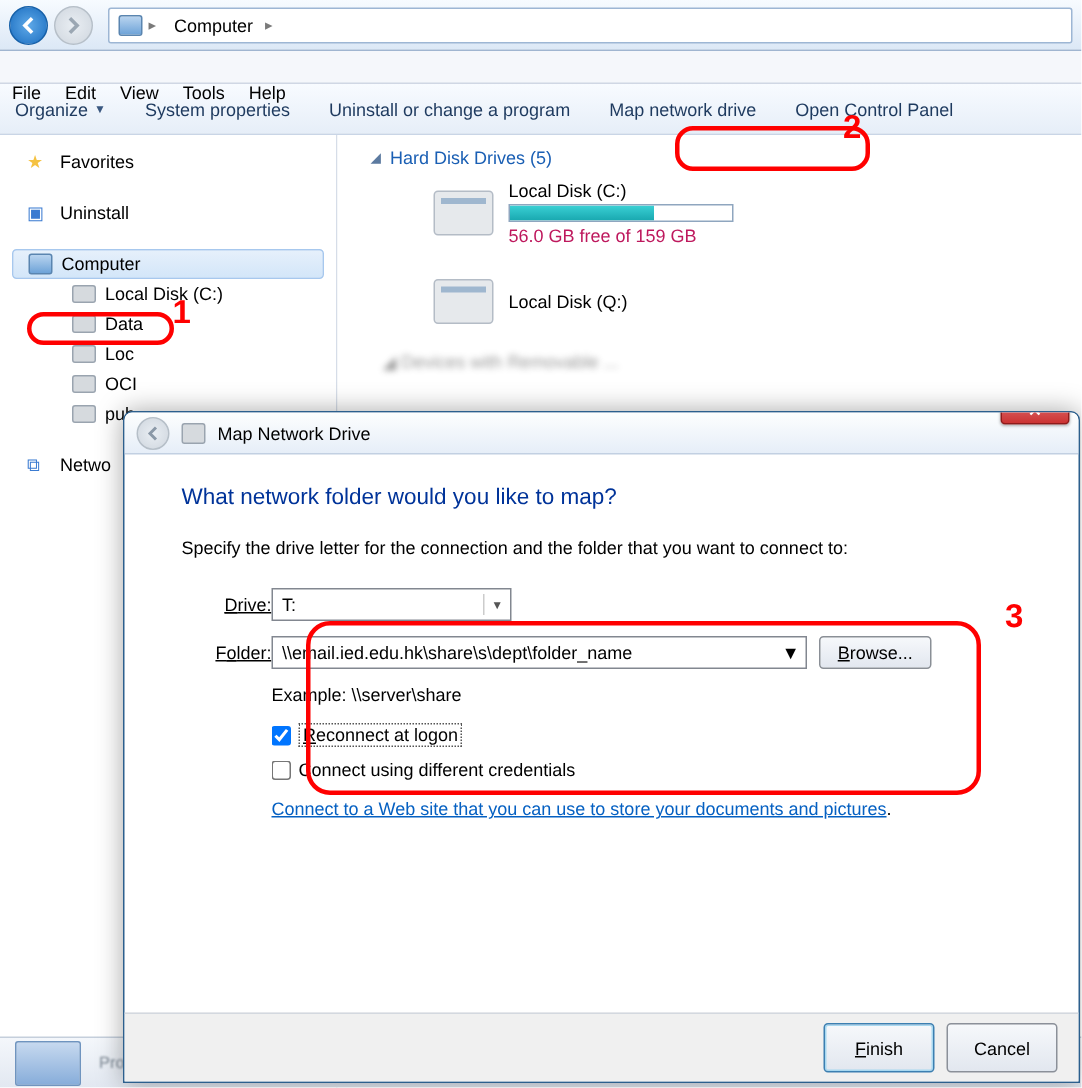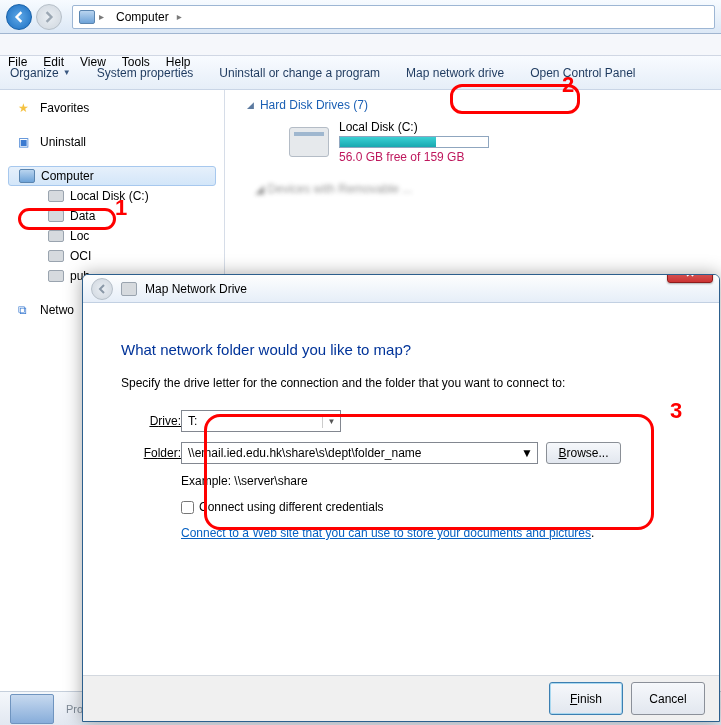--- a/index.html
+++ b/index.html
@@ -44,21 +44,21 @@
 .r2 { position:absolute; left:115px; top:195px; font-size:22px; font-weight:bold; color:#f00; }
 .rbox1 { position:absolute; left:18px; top:208px; width:98px; height:22px; border:3px solid #f00; border-radius:12px; pointer-events:none; }
 .rbox2 { position:absolute; left:450px; top:84px; width:130px; height:30px; border:3px solid #f00; border-radius:12px; pointer-events:none; }
 
 .dialog { position:absolute; left:82px; top:274px; width:638px; height:448px; background:#fff; border:1px solid #2c5f8d; border-radius:6px 6px 0 0; box-shadow:0 0 18px rgba(0,0,0,.35); overflow:hidden; }
 .dlg-title { height:28px; background:linear-gradient(#fdfefe,#e6eef8); border-bottom:1px solid #c2d0e2; display:flex; align-items:center; padding:0 8px; justify-content:space-between; }
 .dlg-title .left { display:flex; align-items:center; gap:8px; }
 .dlg-title .navb { width:22px; height:22px; border-radius:50%; background:radial-gradient(#e9eef3,#cfd6de); border:1px solid #b6bfc8; display:flex; align-items:center; justify-content:center; color:#6b7b8c; }
 .dlg-close { width:46px; height:20px; background:linear-gradient(#e07a7a,#c33); border:1px solid #8e1b1b; border-radius:3px; display:flex; align-items:center; justify-content:center; color:#fff; cursor:pointer; position:absolute; right:6px; top:-12px; box-shadow:0 1px 2px rgba(0,0,0,.3); }
 .dlg-close::before { content:"✕"; font-size:11px; font-weight:bold; }
-.dlg-body { padding:20px 38px 0 38px;margin-top:18px; }
+.dlg-body { padding:20px 38px 0 38px; }
 .dlg-h { color:#003399; font-size:15px; margin-bottom:18px; }
 .dlg-p { margin-bottom:20px; }
 .form-row { display:flex; align-items:center; margin-bottom:10px; }
 .form-row .lab { width:60px; text-decoration:underline;text-align:right; }
 .u { text-decoration:underline; }
 .select { width:160px; height:22px; border:1px solid #828790; background:#fff; display:flex; align-items:center; justify-content:space-between; padding:0 4px 0 6px; }
 .select .arr { width:14px; height:14px; display:flex; align-items:center; justify-content:center; font-size:8px; color:#555; border-left:1px solid #ccc; padding-left:4px; }
 .folder-input { width:357px; height:22px; border:1px solid #828790; background:#fff; display:flex; align-items:center; justify-content:space-between; padding:0 4px 0 6px; }
 .browse-btn { width:75px; height:22px; border:1px solid #8a8f96; background:linear-gradient(#f6f8fb,#e2e7ef); border-radius:3px; margin-left:8px; cursor:pointer; display:flex; align-items:center; justify-content:center; }
 .ex { margin-left:60px; margin-bottom:12px; }
@@ -175,30 +175,36 @@
       <div class="node">
           <span class="ico ico-net">⧉</span>
           <span>Netwo</span>
         </div>
     </div>
   </div>
 
   <div class="content">
     <div class="section-hd">
         <span class="tri">◢</span>
-        <span>Hard Disk Drives (7)</span>
+        <span>Hard Disk Drives (5)</span>
       </div>
     <div class="drive-row">
       <div class="drive-ico"></div>
       <div class="drive-meta">
         <div>Local Disk (C:)</div>
         <div class="bar">
             <div class="fill"></div>
           </div>
         <div class="free">56.0 GB free of 159 GB</div>
+      </div>
+    </div>
+    <div class="drive-row" style="margin-top:22px">
+      <div class="drive-ico"></div>
+      <div class="drive-meta">
+        <div>Local Disk (Q:)</div>
       </div>
     </div>
     <div class="blur-row">
         <span>◢ Devices with Removable ...</span>
       </div>
   </div>
 </div>
 
 <div class="statusbar">
   <div class="sb-ico"></div>
@@ -243,20 +249,24 @@
       </div>
       <div class="browse-btn">
           <span class="u">B</span>
           <span>rowse...</span>
         </div>
     </div>
 
     <div class="ex">Example: \\server\share</div>
 
     <div class="chk-row">
+      <input type="checkbox" checked="" style="">
+      <span class="sel-outline"><span class="u">R</span>econnect at logon</span>
+    </div>
+    <div class="chk-row">
       <input type="checkbox" style="">
       <span>Connect using different credentials</span>
     </div>
 
     <div class="linkrow">
       <a>Connect to a Web site that you can use to store your documents and pictures</a>.
     </div>
   </div>
   <div class="dlg-foot">
     <button class="primary"><span class="u">F</span>inish</button>

